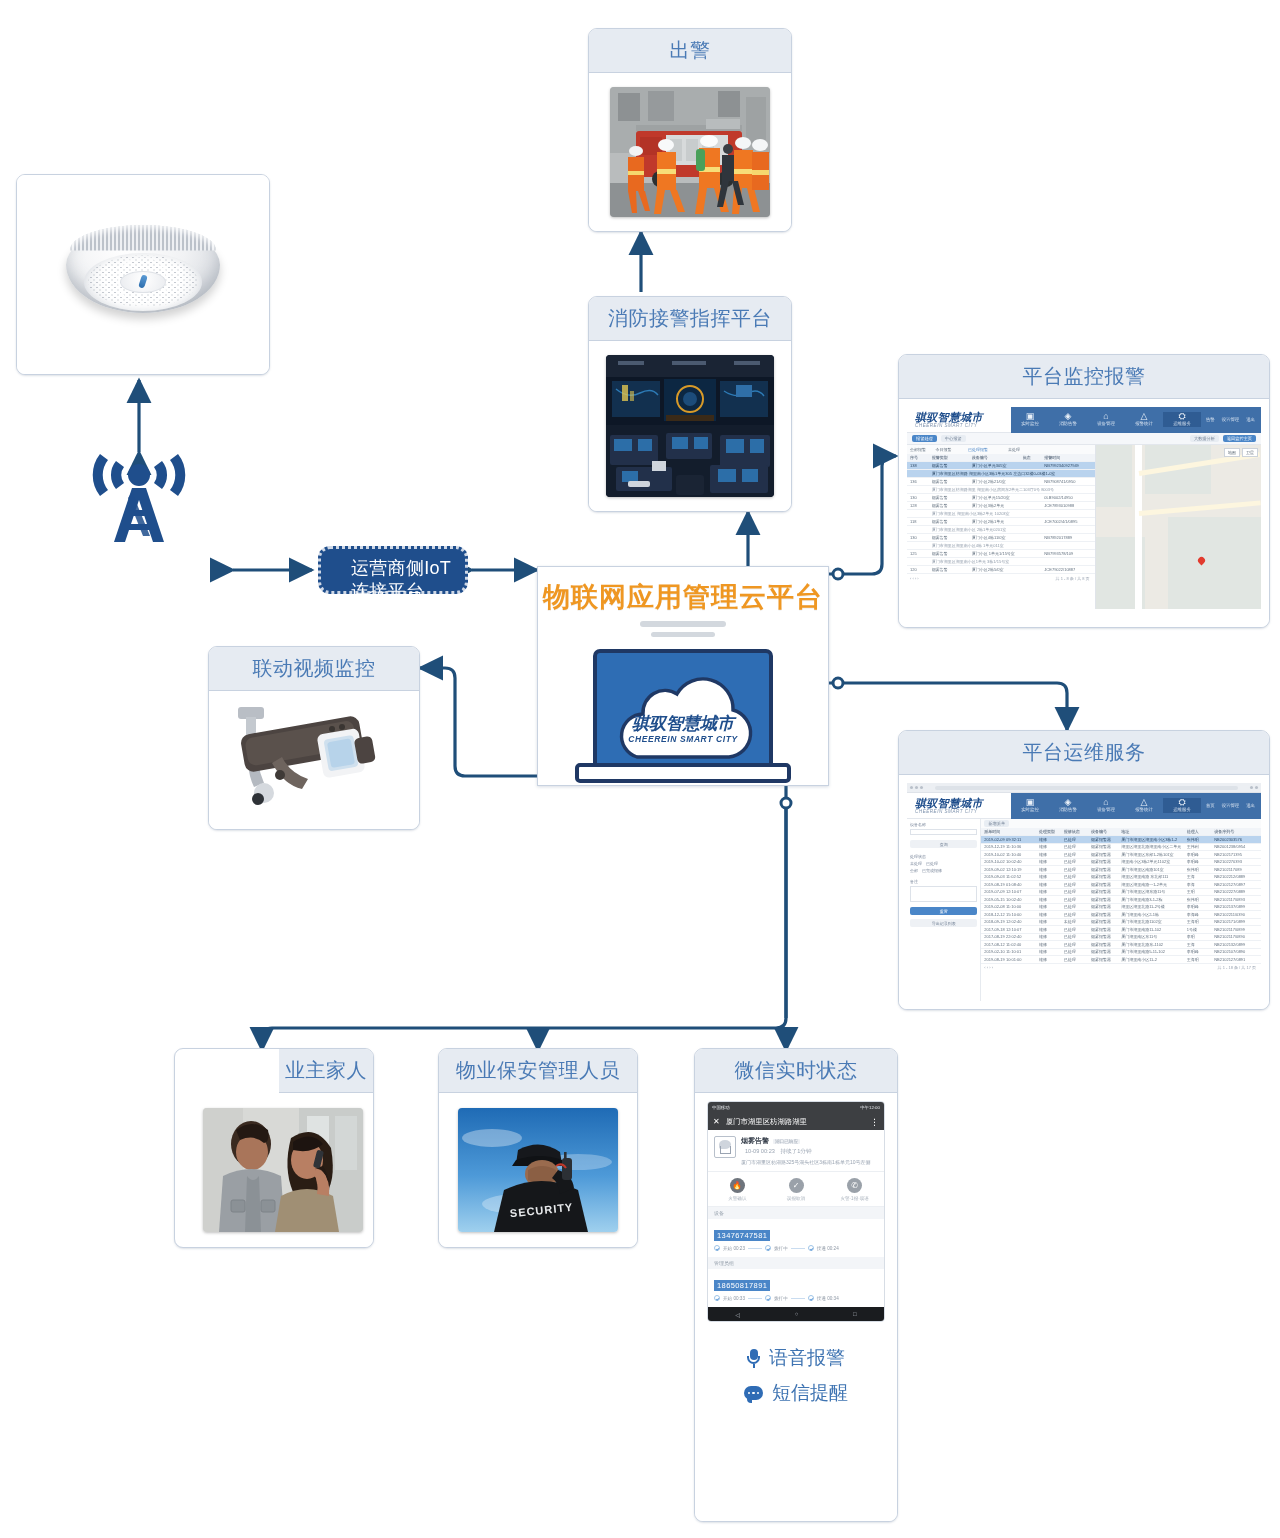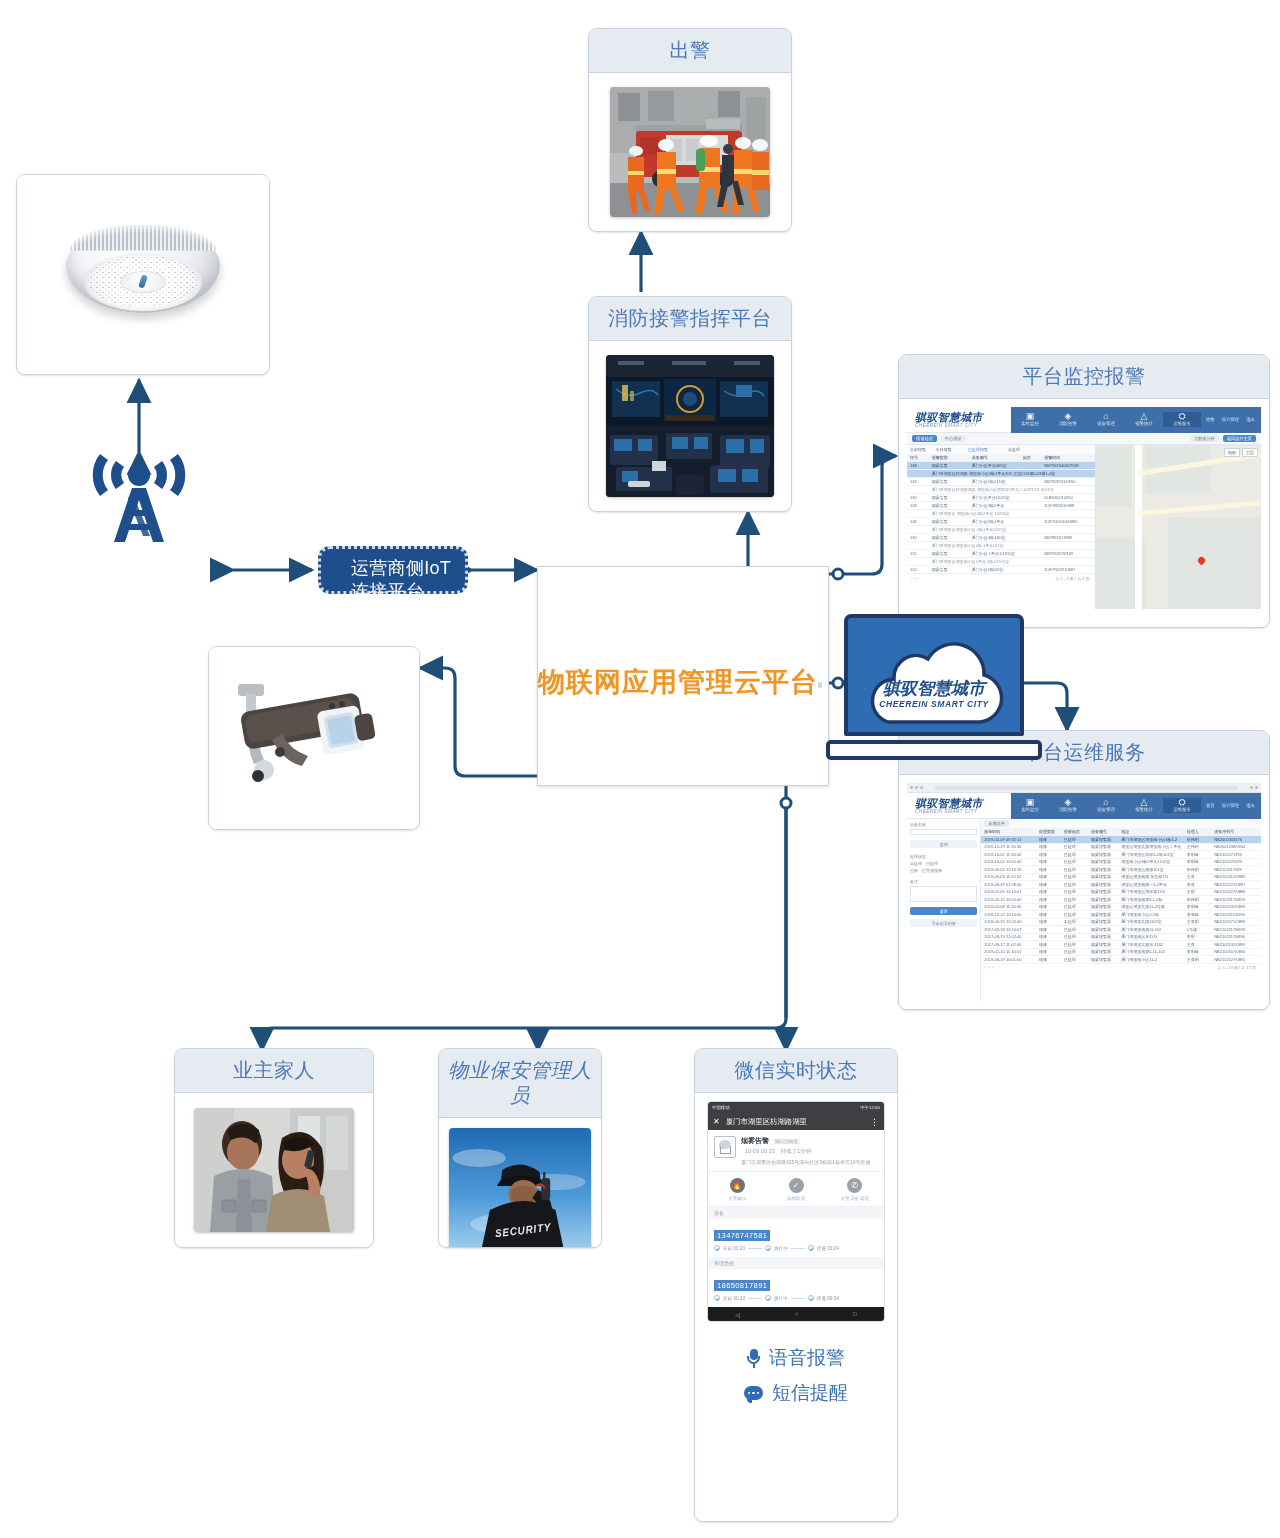--- a/index.html
+++ b/index.html
@@ -136,21 +136,21 @@
   }
 
   
   #center-node {
     position: absolute;
     z-index: 4;
     background: #ffffff;
     border: 1px solid #c8d2e0;
     box-shadow: 0 1px 3px rgba(120,135,160,.28);
     display: flex;
-    flex-direction: row;
+    flex-direction: column;
     align-items: center;
     padding-top: 12px;
   }
   #center-title {
     color: #ef9722;
     font-weight: bold;
     font-size: 27px;
     letter-spacing: 1px;
     text-shadow: 0 1px 0 rgba(0,0,0,.06);
     white-space: nowrap;
@@ -535,20 +535,21 @@
         <div class="cloud-txt">
           <span>骐驭智慧城市</span>
           <span class="cloud-sub">CHEEREIN SMART CITY</span>
         </div>
       </div>
       <div class="lt-base"></div>
     </div>
   </div>
 
   <div class="card" style="left:208px; top:646px; width:212px; height:184px;">
+    <div class="card-hd">联动视频监控</div>
     <div class="card-bd">
       <div style="width:180px;height:120px;">
         <svg class="scene" viewBox="0 0 180 120">
           <rect width="180" height="120" fill="#ffffff"></rect>
           <g>
             <rect x="14" y="6" width="26" height="12" rx="3" fill="#b9bec5"></rect>
             <rect x="22" y="16" width="10" height="26" fill="#c4c9cf"></rect>
             <path d="M24 42 q-2 28 6 44 l10 -4 q-8 -18 -6 -40 z" fill="#b4b9c0"></path>
             <circle cx="40" cy="92" r="10" fill="#d5d9de"></circle>
             <circle cx="34" cy="98" r="6" fill="#2e3237"></circle>
@@ -931,21 +932,21 @@
             <div class="tr" style="border:none;color:#9aa4b2">
               <span class="c" style="width:40%">‹ ‹ › ›</span>
               <span class="c" style="width:60%;text-align:right">共 1 - 18 条 / 共 17 页</span>
             </div>
           </div>
         </div>
       </div>
     </div>
   </div>
 
-  <div class="card" style="left:174px; top:1048px; width:200px; height:200px;">
+  <div class="card" style="left:174px; top:1048px; width:200px; height:200px;align-items:flex-end;">
     <div class="card-hd">业主家人</div>
     <div class="card-bd">
       <div class="photo" style="width:160px;height:124px;">
         <svg class="scene" viewBox="0 0 160 124" preserveAspectRatio="none">
           <rect width="160" height="124" fill="#d8d9d6"></rect>
           <rect x="96" y="0" width="64" height="124" fill="#c9ccca"></rect>
           <rect x="104" y="8" width="22" height="54" fill="#dfe3e2"></rect>
           <rect x="132" y="8" width="22" height="54" fill="#d3d7d6"></rect>
           <rect x="0" y="0" width="40" height="124" fill="#cfd0cd"></rect>
 
@@ -967,21 +968,21 @@
             <path d="M78 88 q26 -14 52 0 l6 36 h-64 z" fill="#a08f74"></path>
             <path d="M112 60 q10 2 12 12 l-10 4 z" fill="#b87f63"></path>
             <rect x="112" y="42" width="7" height="18" rx="2.5" fill="#2f3338" transform="rotate(14 115 51)"></rect>
             <path d="M118 62 q10 10 8 26 l-12 -2 q2 -14 -4 -20 z" fill="#b87f63"></path>
           </g>
         </svg>
       </div>
     </div>
   </div>
 
-  <div class="card" style="left:438px; top:1048px; width:164px; height:200px;font-style:italic;">
+  <div class="card" style="left:438px; top:1048px; width:200px; height:200px;">
     <div class="card-hd">物业保安管理人员</div>
     <div class="card-bd">
       <div class="photo" style="width:160px;height:124px;">
         <svg class="scene" viewBox="0 0 160 124" preserveAspectRatio="none">
           <defs>
             <linearGradient id="sky" x1="0" y1="0" x2="0" y2="1">
               <stop offset="0%" stop-color="#1f6bb5"></stop>
               <stop offset="55%" stop-color="#4e9ad8"></stop>
               <stop offset="100%" stop-color="#9fd0ee"></stop>
             </linearGradient>

